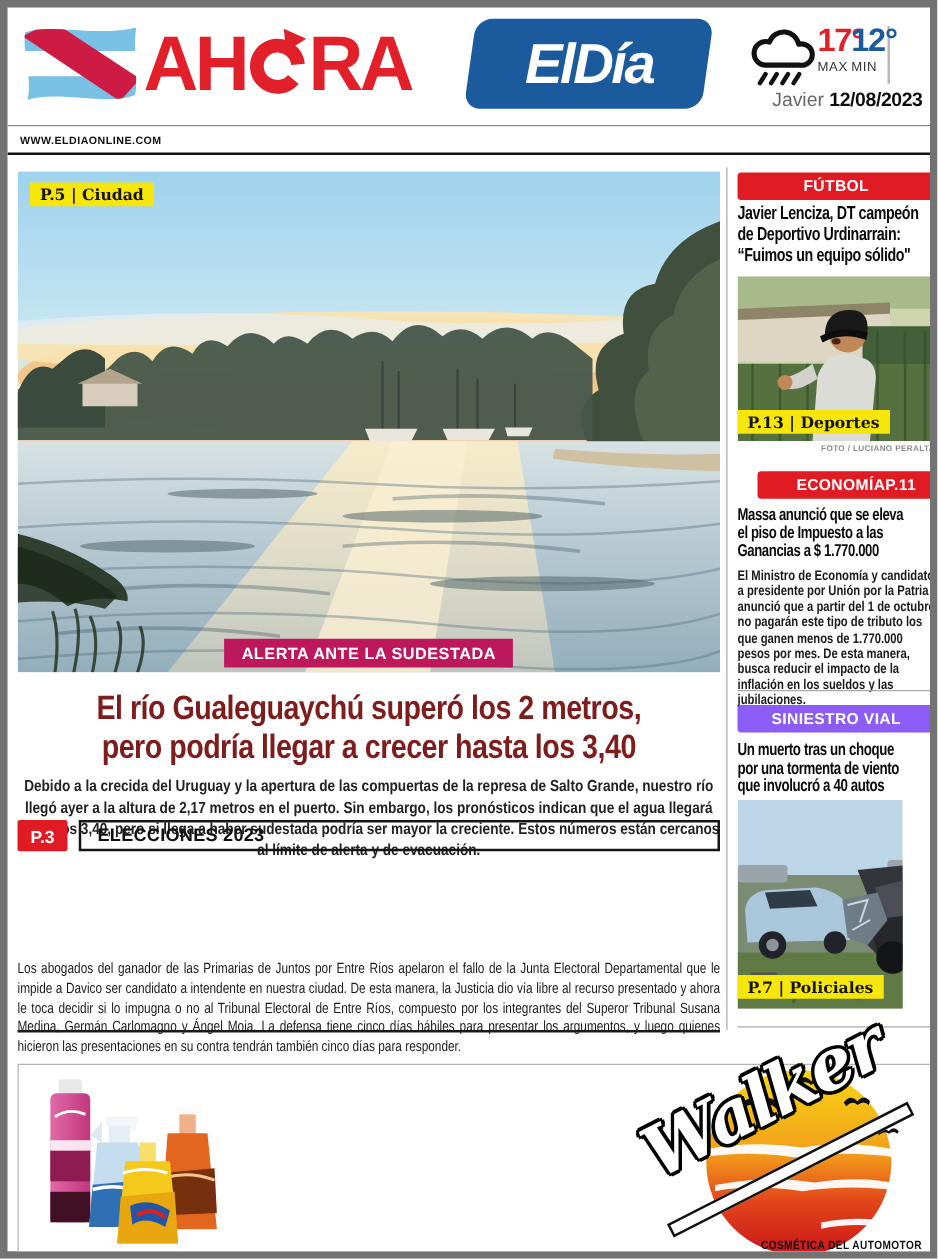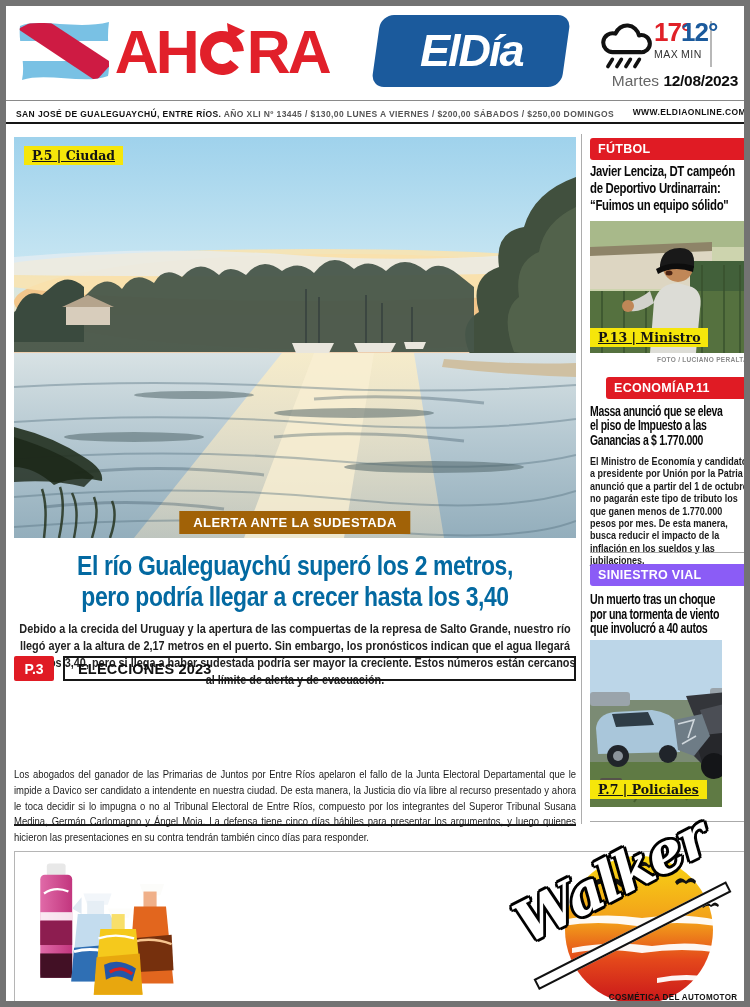--- a/index.html
+++ b/index.html
@@ -16,28 +16,28 @@
   .date-line{font-size:15.5px;color:#666;text-align:right;white-space:nowrap;}
   .date-line b{color:#0d0d0d;letter-spacing:-.3px;}
   
   .strip{left:0;top:94px;width:750px;height:24px;border-top:1px solid #8a8a8a;border-bottom:2px solid #151515;
          display:flex;align-items:center;justify-content:space-between;padding:0 10px;box-sizing:border-box;}
   .strip .loc{font-size:8.5px;font-weight:bold;letter-spacing:.4px;color:#111;}
   .strip .ed{font-size:8.5px;letter-spacing:.4px;color:#555;font-weight:bold;}
   .strip .web{font-size:8.5px;font-weight:bold;letter-spacing:.4px;color:#111;}
   
   .ytag{background:#f6e60a;color:#141414;font-family:"DejaVu Serif",serif;font-weight:bold;font-size:12.5px;
-        padding:2px 8px;display:inline-block;white-space:nowrap;text-decoration:underline;}
-  .redtag{background:#a16207;color:#fff;font-weight:bold;font-size:13px;letter-spacing:.4px;padding:4px 14px;white-space:nowrap;}
+        padding:2px 8px;display:inline-block;white-space:nowrap;}
+  .redtag{background:#be185d;color:#fff;font-weight:bold;font-size:13px;letter-spacing:.4px;padding:4px 14px;white-space:nowrap;}
   .sbar{height:22px;border-radius:3px;color:#fff;font-weight:bold;font-size:12.5px;letter-spacing:.3px;
-        display:flex;align-items:center;justify-content:flex-start;padding:0 8px;box-sizing:border-box;}
+        display:flex;align-items:center;justify-content:center;padding:0 8px;box-sizing:border-box;}
   .sbar.red{background:#e01b24;}
   .sbar.blue{background:#8b5cf6;}
   
-  .lead-hl{width:562px;text-align:center;font-weight:bold;font-size:27px;line-height:31px;letter-spacing:-.5px;color:#0369a1;}
+  .lead-hl{width:562px;text-align:center;font-weight:bold;font-size:27px;line-height:31px;letter-spacing:-.5px;color:#7f1d1d;}
   .lead-hl div{white-space:nowrap;transform:scaleX(.85);}
   .deck{width:660px;transform:scaleX(.851);transform-origin:50% 0;text-align:center;
         font-size:12.8px;line-height:17px;color:#222;font-weight:bold;}
   .sec-row{display:flex;gap:9px;height:25px;}
   .p3box{width:40px;background:#e01b24;color:#fff;font-weight:bold;font-size:14px;display:flex;align-items:center;justify-content:center;border-radius:2px;}
   .elecbox{flex:1;border:2px solid #161616;display:flex;align-items:center;padding-left:13px;font-weight:bold;font-size:14.5px;letter-spacing:.2px;box-sizing:border-box;}
   .big-hl div{white-space:nowrap;transform:scaleX(.75);transform-origin:0 0;
         font-weight:bold;font-size:34px;line-height:37px;letter-spacing:-1.5px;color:#0a0a0a;}
   .body-txt{width:700px;transform:scaleX(.803);transform-origin:0 0;font-size:11.8px;line-height:15.8px;color:#1a1a1a;text-align:justify;}
   .rule{background:#1a1a1a;height:2px;}
@@ -112,27 +112,24 @@
   <div class="abs" style="left:648px;top:13px;width:50px;text-align:left">
     <div class="temp" style="color:#e02128">17°</div>
     <div class="temp-label">MAX</div>
   </div>
   <div class="abs" style="left:704px;top:15px;width:2px;height:46px;background:#b8b8b8"></div>
   <div class="abs" style="left:675px;top:13px;width:36px;text-align:left">
     <div class="temp" style="color:#1b5a9c">12°</div>
     <div class="temp-label">MIN</div>
   </div>
   <div class="abs date-line" style="right:6px;top:66px">
-    <span>Martes </span><b>12/08/2023</b>
+    <span>Javier </span><b>12/08/2023</b>
   </div>
 
   <div class="abs strip">
-    <div>
-      <span class="loc">SAN JOSÉ DE GUALEGUAYCHÚ, ENTRE RÍOS.</span><span class="ed"> AÑO XLI Nº 13445 / $130,00 LUNES A VIERNES / $200,00 SÁBADOS / $250,00 DOMINGOS</span>
-    </div>
     <span class="web">WWW.ELDIAONLINE.COM</span>
   </div>
 
   <div class="abs" style="left:8px;top:131px;width:562px;height:700px">
 
     <div class="abs" style="left:0;top:0;width:562px;height:401px;overflow:hidden">
       <svg width="562" height="401" viewBox="0 0 562 401" preserveAspectRatio="none">
         <defs>
           <linearGradient id="sky" x1="0" y1="0" x2="0" y2="1">
             <stop offset="0" stop-color="#9fd2ec"></stop>
@@ -257,21 +254,21 @@
             <line x1="150" y1="44" x2="150" y2="132"></line>
         </g>
         <path d="M60,132 L64,80 Q70,62 88,62 L102,66 Q113,71 110,88 L106,132 Z" fill="#dcdcd6"></path>
         <path d="M64,82 Q50,92 40,90 L36,82 Q50,78 60,70 Z" fill="#d2d2cc"></path>
         <circle cx="38" cy="85" r="6" fill="#c08757"></circle>
         <circle cx="88" cy="46" r="15" fill="#c08757"></circle>
         <ellipse cx="79" cy="52" rx="3.5" ry="2.5" fill="#4a2313"></ellipse>
         <path d="M70,44 Q72,27 90,27 Q105,27 104,43 L104,47 Q88,39 70,48 Z" fill="#191919"></path>
         <path d="M66,48 Q82,39 104,45 L103,51 Q84,44 68,53 Z" fill="#0d0d0d"></path>
       </svg>
-      <span class="abs ytag" style="left:0;bottom:6px">P.13 | Ministro</span>
+      <span class="abs ytag" style="left:0;bottom:6px">P.13 | Deportes</span>
     </div>
     <div class="abs credit" style="left:0;top:219px">FOTO / LUCIANO PERALTA</div>
 
     <div class="abs sbar red" style="left:16px;top:240px;width:158px">
       <span>ECONOMÍA</span>
       <span>P.11</span>
     </div>
     <div class="abs side-hl eco-hl" style="left:0;top:268px">
       <div>Massa anunció que se eleva</div>
       <div>el piso de Impuesto a las</div>

